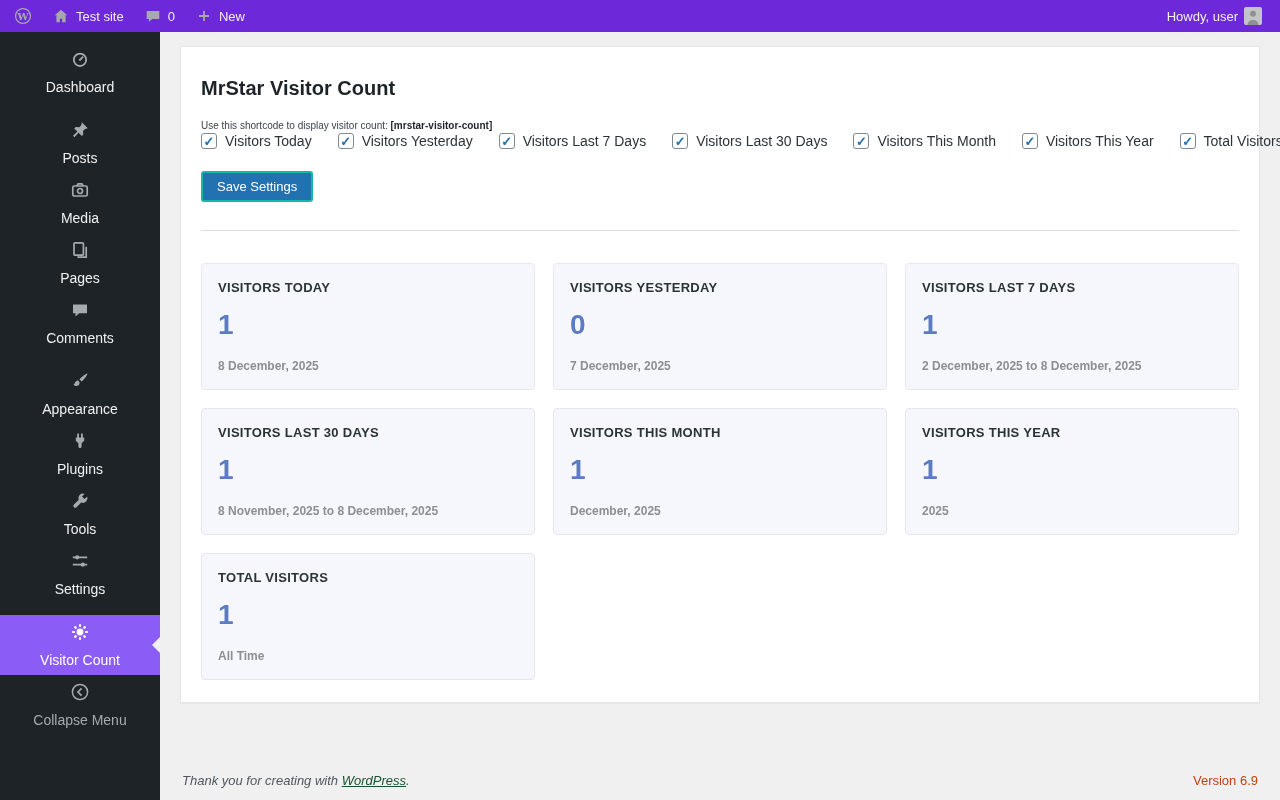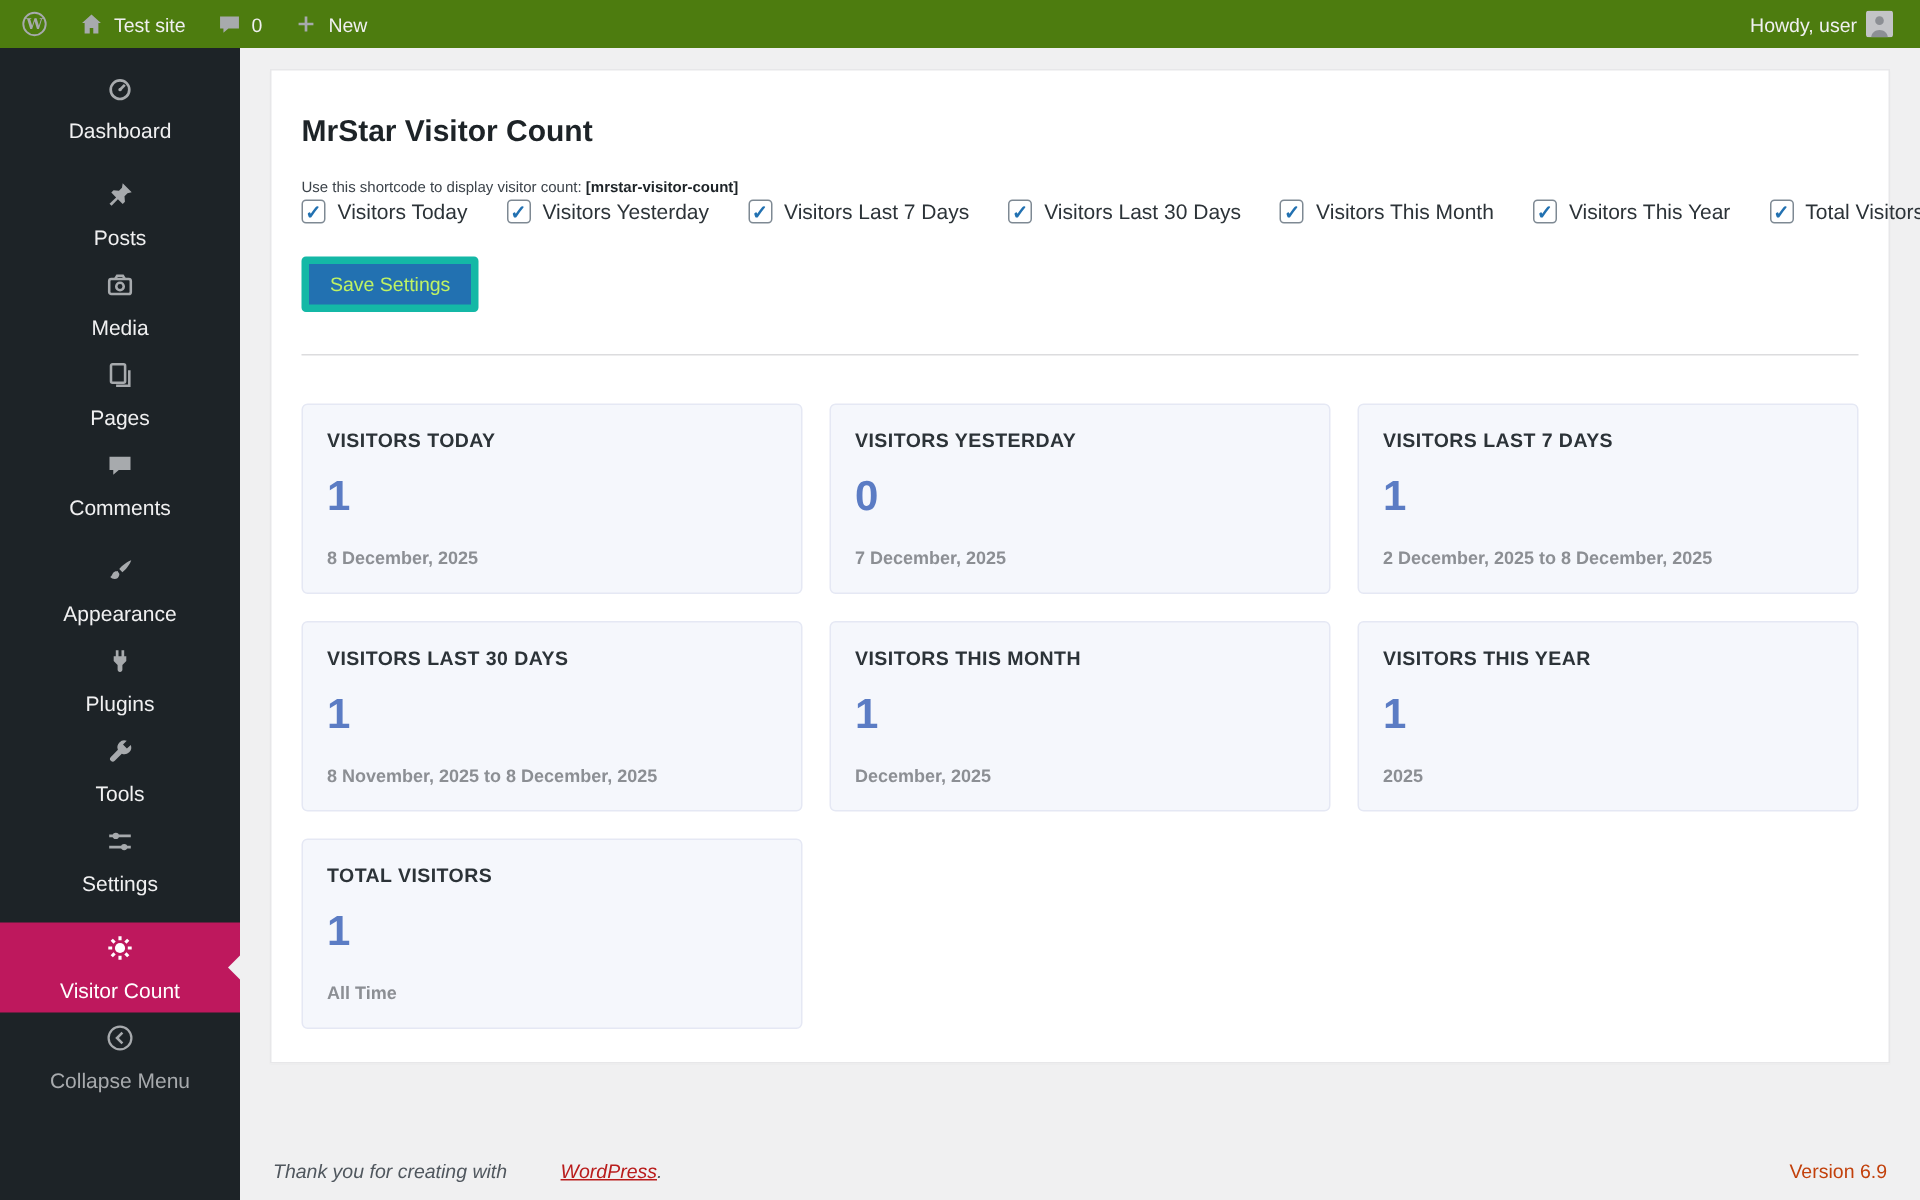--- a/index.html
+++ b/index.html
@@ -7,41 +7,41 @@
   body {
     font-family: "Liberation Sans", sans-serif;
     background: #f0f0f1;
     position: relative;
     overflow: hidden;
   }
 
   
   #adminbar {
     position: absolute; top: 0; left: 0; width: 100%; height: 32px;
-    background: #4d7c0f; color: #f0f0f1; font-size: 13px;
+    background: #6d28d9; color: #f0f0f1; font-size: 13px;
     display: flex; align-items: stretch; z-index: 50;
   }
   .ab-left { display: flex; align-items: stretch; padding-left: 4px; }
   .ab-right { margin-left: auto; display: flex; align-items: stretch; padding-right: 8px; justify-content: center; }
   .ab-item { display: flex; align-items: center; gap: 6px; padding: 0 10px; cursor: pointer; }
   .ab-item svg { width: 18px; height: 18px; color: #a7aaad; display: block; }
   .ab-avatar { width: 18px; height: 18px; border-radius: 2px; overflow: hidden; }
 
   
   #sidebar {
     position: absolute; top: 32px; left: 0; width: 160px; bottom: 0;
     background: #1d2327; padding-top: 10px;
   }
   .menu-item {
     position: relative; display: flex; align-items: center; gap: 10px;
     padding: 7px 8px; font-size: 14px; color: #f0f0f1; cursor: pointer; flex-direction: column;
   }
   .menu-item svg { width: 20px; height: 20px; color: #a7aaad; flex: 0 0 20px; display: block; }
   .menu-item.sep { margin-top: 11px; }
-  .menu-item.active { background: #be185d; color: #fff; font-weight: 400; }
+  .menu-item.active { background: #8b5cf6; color: #fff; font-weight: 400; }
   .menu-item.active svg { color: #fff; }
   .menu-item.active::after {
     content: ""; position: absolute; right: 0; top: 50%; transform: translateY(-50%);
     width: 0; height: 0; border: 8px solid transparent; border-right-color: #f0f0f1;
   }
   .menu-item.muted { color: #a7aaad; }
 
   
   #main {
     position: absolute; top: 32px; left: 160px; right: 0; bottom: 0;
@@ -61,21 +61,21 @@
   .cb { display: inline-flex; align-items: center; gap: 8px; font-size: 14px; color: #2c3338; cursor: pointer; white-space: nowrap; }
   .cb-box {
     width: 16px; height: 16px; background: #fff;
     border: 1px solid #7e8993; border-radius: 3px;
     display: inline-flex; align-items: center; justify-content: center;
     color: #2271b1; font-weight: bold; font-size: 13px; line-height: 1;
   }
   .cb-box::after { content: "✓"; }
 
   .save-btn {
-    background: #2271b1; border: 5px solid #14b8a6; color: #bef264;
+    background: #2271b1; border: 2px solid #14b8a6; color: #ffffff;
     font-size: 13px; font-family: "Liberation Sans", sans-serif;
     padding: 6px 14px; border-radius: 3px; cursor: pointer; margin-bottom: 28px;
   }
 
   .divider { border: none; border-top: 1px solid #dcdcde; margin: 0 0 32px; }
 
   .stats-grid { display: grid; grid-template-columns: repeat(3, 1fr); gap: 18px; }
   .stat-card {
     background: #f5f7fc; border: 1px solid #e5e8f4; border-radius: 4px;
     padding: 16px;
@@ -83,21 +83,21 @@
   .stat-label { font-size: 13px; font-weight: 600; color: #2c3338; letter-spacing: .3px; margin-bottom: 14px; }
   .stat-value { font-size: 28px; font-weight: 700; color: #5b7cc4; margin-bottom: 18px; }
   .stat-period { font-size: 12px; color: #8c8f94; font-weight: bold; }
 
   
   .footer {
     margin-top: auto; display: flex; justify-content: space-between; align-items: center;
     padding: 0 22px 12px; font-size: 13px; color: #50575e;
   }
   .footer-left { font-style: italic; }
-  .footer-left a { color: #b91c1c; text-decoration: underline; cursor: pointer; margin-left: 32px; }
+  .footer-left a { color: #14532d; text-decoration: underline; cursor: pointer; }
   .footer-right { color: #c2410c; }
 </style>
 </head>
 <body>
 
 <svg width="0" height="0" style="position:absolute" aria-hidden="true">
   <defs>
     <symbol id="i-wp" viewBox="0 0 20 20">
       <circle cx="10" cy="10" r="8.3" fill="none" stroke="currentColor" stroke-width="1.4"></circle>
       <text x="10" y="14" text-anchor="middle" font-size="11" font-weight="bold" fill="currentColor" font-family="DejaVu Serif, serif">W</text>

